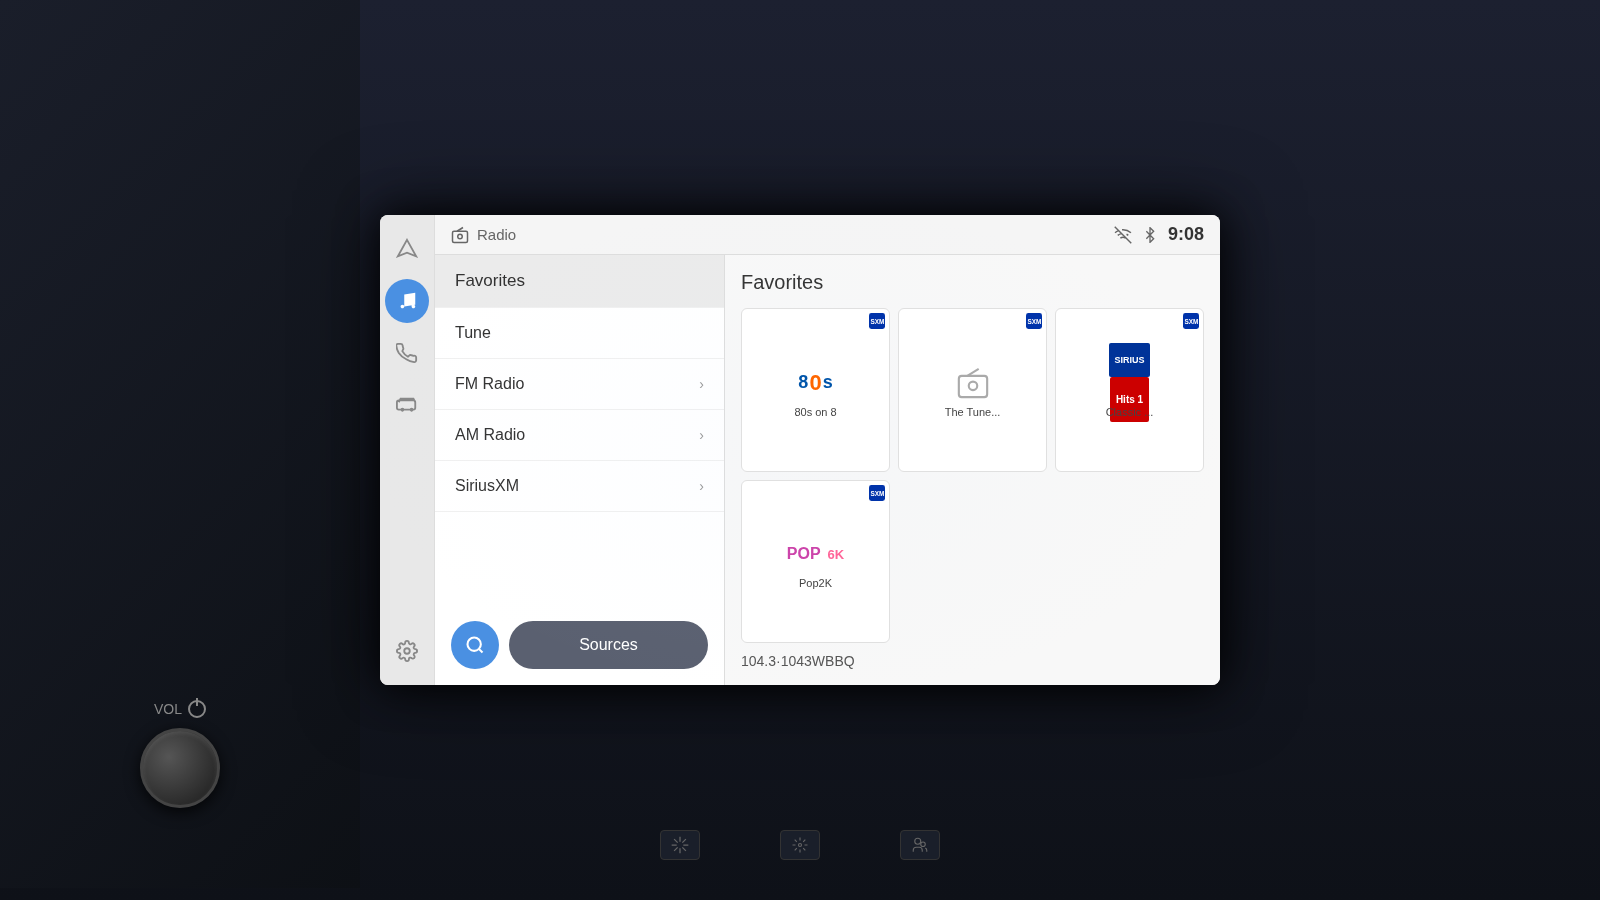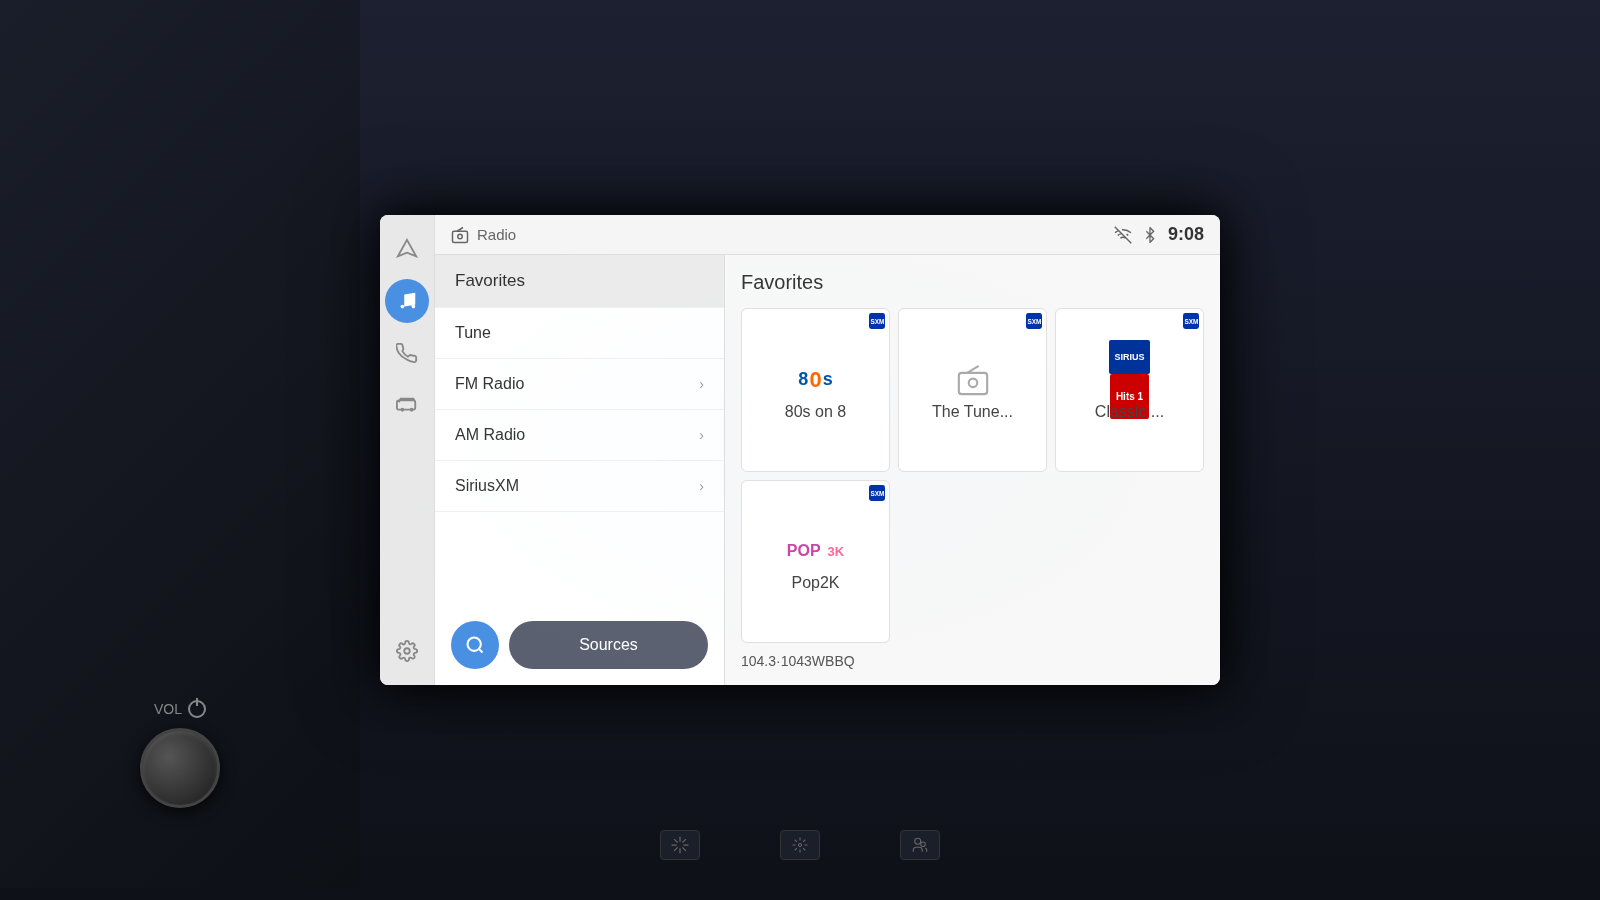--- a/index.html
+++ b/index.html
@@ -288,21 +288,21 @@
     .favorite-card .station-logo {
       width: 60px;
       height: 38px;
       display: flex;
       align-items: center;
       justify-content: center;
       margin-bottom: 4px;
     }
 
     .favorite-card .station-name {
-      font-size: 16px;
+      font-size: 11px;
       color: #444;
     }
 
     .now-playing {
       margin-top: 10px;
       font-size: 14px;
       color: #555;
     }
 
     
@@ -539,21 +539,21 @@
             <div class="favorite-card">
               <div class="sxm-badge">
                 <svg width="16" height="16" viewBox="0 0 20 20">
                   <rect width="20" height="20" rx="3" fill="#0033aa"></rect>
                   <text x="2" y="14" font-size="8" font-weight="bold" fill="white" font-family="sans-serif">SXM</text>
                 </svg>
               </div>
               <div class="station-logo">
                 <div class="pop2k-logo">
                   <span style="color:#cc44aa;font-weight:900;font-size:16px;font-family:sans-serif;">POP</span>
-                    <span style="color:#ff6699;font-size:13px;font-weight:bold;">3K</span>
+                    <span style="color:#ff6699;font-size:13px;font-weight:bold;">6K</span>
                 </div>
               </div>
               <span class="station-name">Pop2K</span>
             </div>
 
           </div>
 
           <div class="now-playing">104.3·1043WBBQ</div>
         </div>
 

